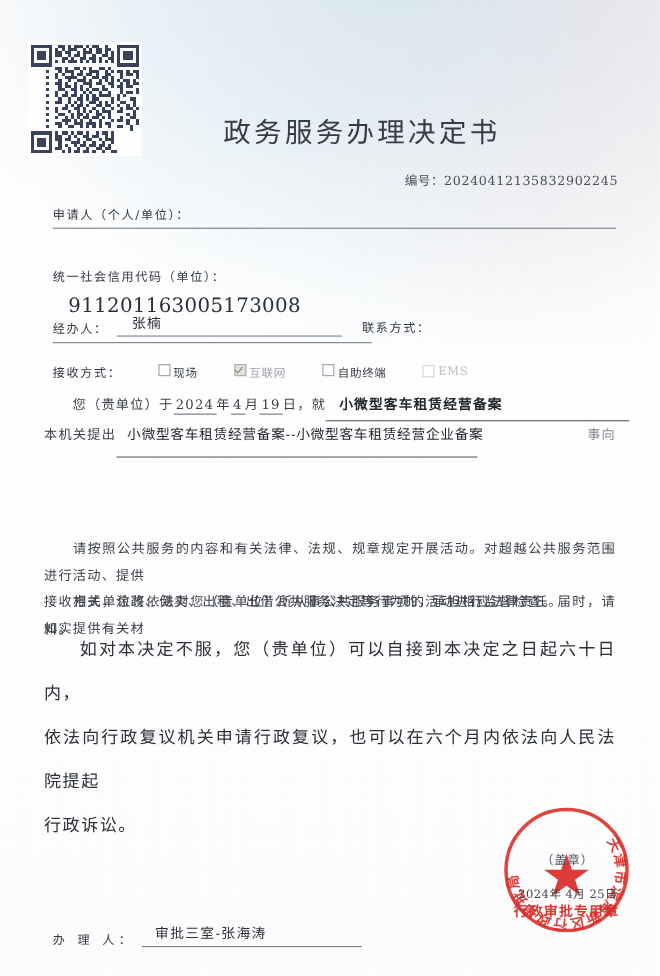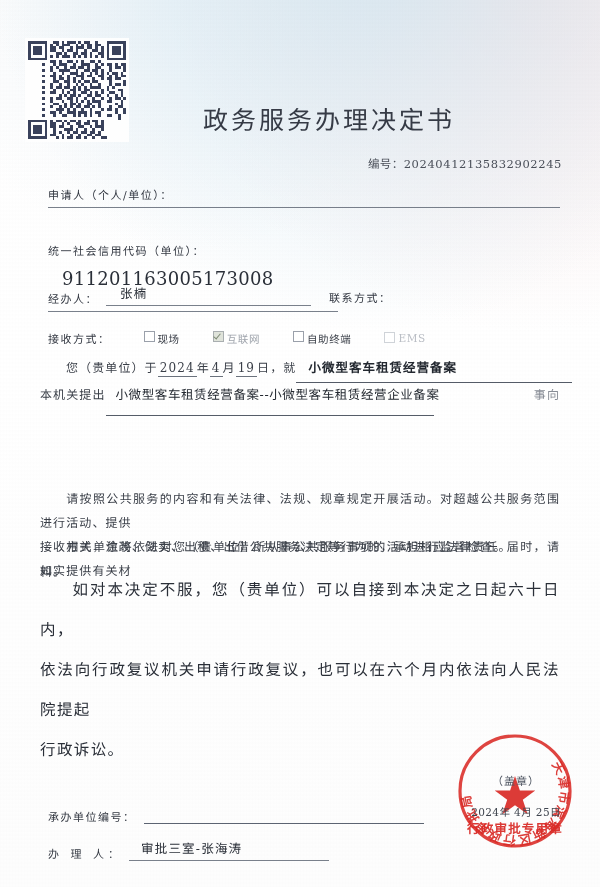--- a/index.html
+++ b/index.html
@@ -570,26 +570,20 @@
         </text>
 
         <text x="63" y="105" text-anchor="middle" font-family="'DejaVu Serif','Liberation Serif',serif" font-size="12.5" font-weight="bold" fill="#d92a26" opacity=".92" letter-spacing="1.2">行政审批专用章</text>
       </svg>
       <div id="seal-overlay">
         <div id="seal-stamp-label">（盖章）</div>
         <div id="seal-date">2024年  4月  25日</div>
       </div>
     </div>
 
-    <div id="f-unitno">
-      <div class="row">
-        <span class="lbl">承办单位编号：</span>
-        <span class="line"></span>
-      </div>
-    </div>
 
     <div id="f-handler">
       <div class="row">
         <span class="lbl">办  理  人：</span>
         <span class="vwrap">
           <span class="val">审批三室-张海涛</span>
           <span class="rule" style="display:block"></span>
         </span>
       </div>
     </div>

